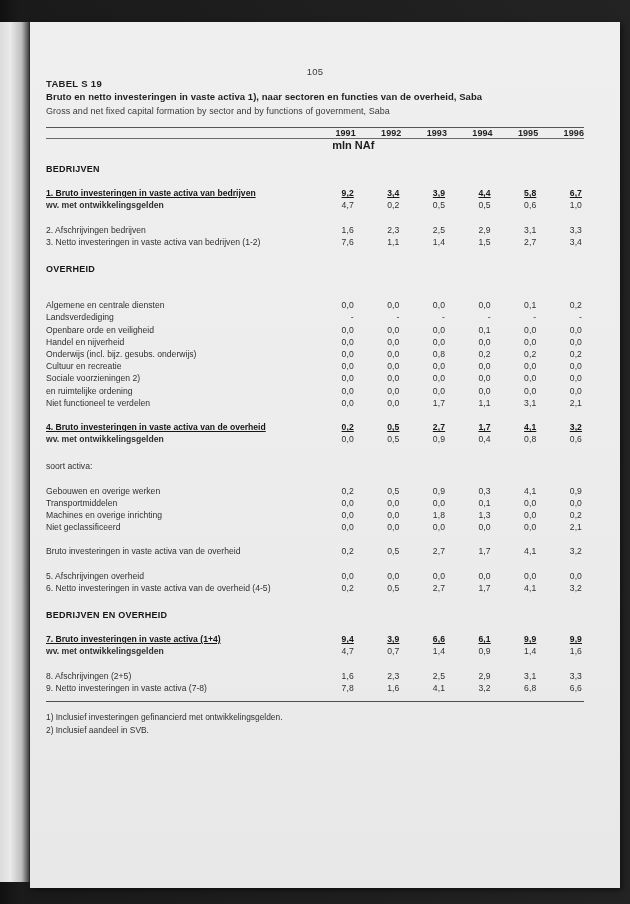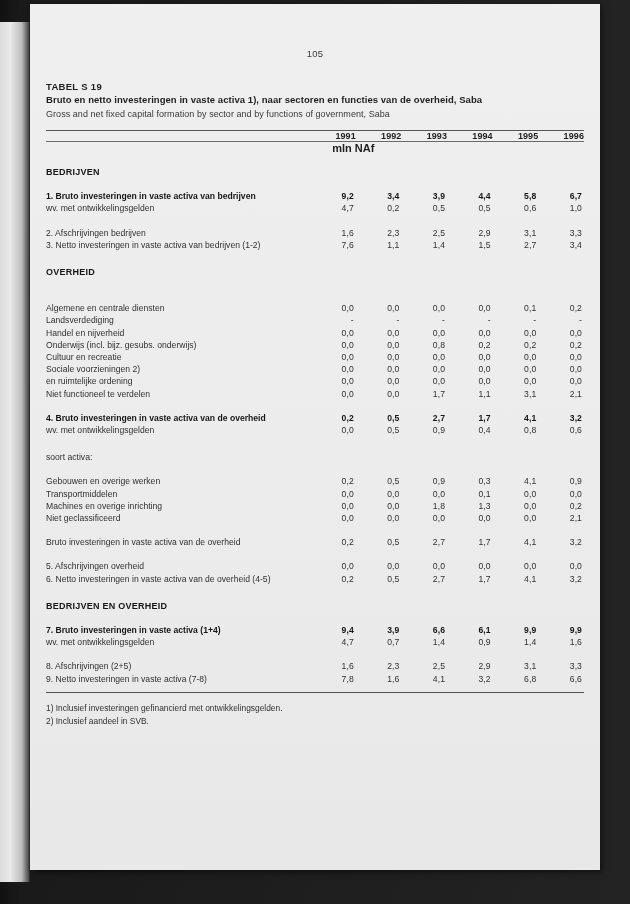--- a/index.html
+++ b/index.html
@@ -22,45 +22,46 @@
   
   .gutter {
     position: absolute;
     left: 0; top: 22px;
     width: 30px; height: 860px;
     background: linear-gradient(90deg, #dcdcdc 0%, #e9e9e9 35%, #bdbdbd 72%, #4a4a4a 96%, #1d1d1d 100%);
   }
   .page {
     position: absolute;
     left: 30px;
-    top: 4px;
+    top: 22px;
     width: 570px;
     height: 866px;
     background: #ededed;
     background-image: linear-gradient(180deg, #efefef 0%, #ececec 55%, #e8e8e8 100%);
     box-shadow: 2px 2px 6px rgba(0,0,0,0.55);
     color: #2b2b2b;
     overflow: hidden;
+    padding-left: 20px;
   }
   .page-inner {
     position: absolute;
     left: 16px;
     top: 0;
     width: 538px;
   }
 
   .folio {
     text-align: center;
     font-size: 9.5px;
     color: #3b3b3b;
     padding-top: 44px;
     letter-spacing: 0.2px;
   }
 
-  .title-block { margin-top: 21px; }
+  .title-block { }
   .tbl-num {
     font-size: 9.5px;
     font-weight: bold;
     letter-spacing: 0.3px;
     color: #1f1f1f;
     line-height: 13px;
   }
   .tbl-title-nl {
     font-size: 9.5px;
     font-weight: bold;
@@ -118,28 +119,28 @@
     color: #303030;
     line-height: 12.2px;
     padding: 0;
     white-space: nowrap;
   }
   .r td.num {
     text-align: right;
     padding-right: 2px;
     letter-spacing: 0.1px;
   }
-  .r.bold td { font-weight: bold; color: #161616; }
+  .r.bold td { font-weight: bold; color: #161616; text-decoration: underline; }
   .r.head td { font-weight: bold; color: #161616; font-size: 9px; letter-spacing: 0.25px; }
 
   .lbl { padding-left: 0; }
   .ind0 { padding-left: 12px; }
   .ind1 { padding-left: 19px; }
   .ind2 { padding-left: 26px; }
-  .ind3 { padding-left: 45px; }
+  .ind3 { padding-left: 45px; font-weight: bold; }
   .ind4 { padding-left: 27px; margin-top: 44px; }
   .sp-4 td { height: 12px; font-size: 0; line-height: 12px; }
   .sp-5 td { height: 15px; font-size: 0; line-height: 15px; }
 
   .notes {
     margin-top: 9px;
     font-size: 8.4px;
     color: #303030;
     line-height: 13px;
   }
@@ -275,20 +276,29 @@
           <tr class="r">
             <td class="lbl ind2">Landsverdediging</td>
             <td class="num">-</td>
             <td class="num">-</td>
             <td class="num">-</td>
             <td class="num">-</td>
             <td class="num">-</td>
             <td class="num">-</td>
           </tr>
           <tr class="r">
+            <td class="lbl ind2">Openbare orde en veiligheid</td>
+            <td class="num">0,0</td>
+            <td class="num">0,0</td>
+            <td class="num">0,0</td>
+            <td class="num">0,1</td>
+            <td class="num">0,0</td>
+            <td class="num">0,0</td>
+          </tr>
+          <tr class="r">
             <td class="lbl ind2">Handel en nijverheid</td>
             <td class="num">0,0</td>
             <td class="num">0,0</td>
             <td class="num">0,0</td>
             <td class="num">0,0</td>
             <td class="num">0,0</td>
             <td class="num">0,0</td>
           </tr>
           <tr class="r">
             <td class="lbl ind2">Onderwijs (incl. bijz. gesubs. onderwijs)</td>

